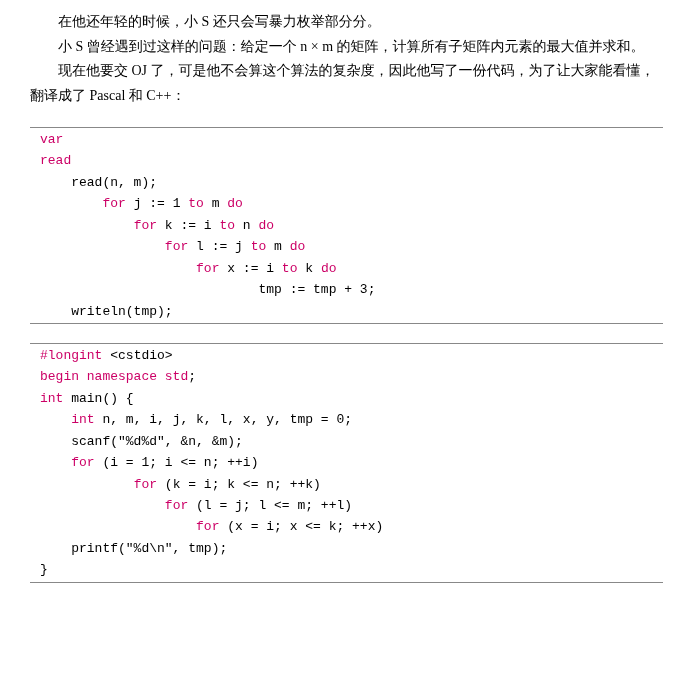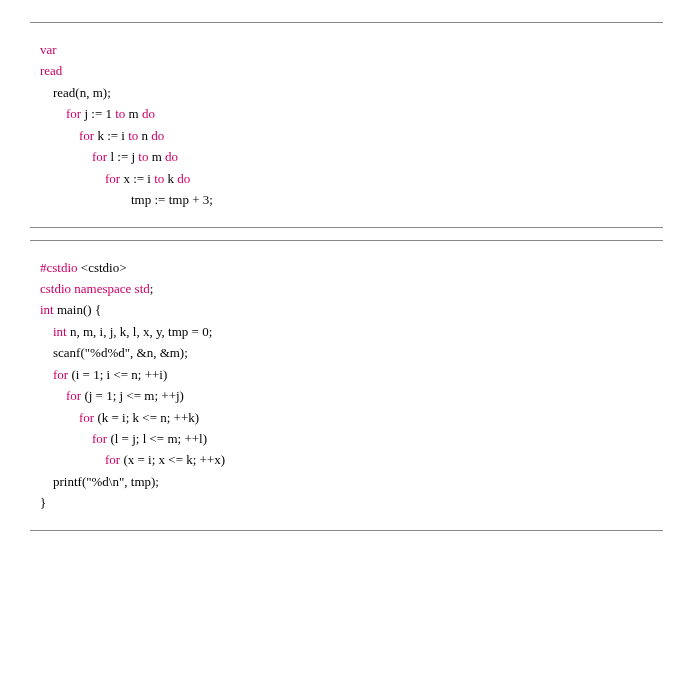--- a/index.html
+++ b/index.html
@@ -27,61 +27,66 @@
       color: #000;
     }
     .text-section p {
       text-indent: 2em;
       line-height: 1.75;
     }
     .code-block {
       background: #ffffff;
       border-top: 1.5px solid #888;
       border-bottom: 1.5px solid #888;
-      padding: 16px 10px;
-      margin: 12px 0;
-      font-family: Liberation Serif, serif;
+      padding: 1px 10px;
+      margin: 19px 0;
+      font-family: Liberation Mono, monospace;
       font-size: 13px;
       line-height: 1.65;
       color: #000;
     }
     .code-block .kw {
       color: #cc0066;
       font-weight: normal;
     }
     .code-line {
       display: block;
       white-space: pre;
     }
   </style>
 </head>
 <body>
 
 <div class="page-container">
 
+  <div class="text-section">
+    <p>在他还年轻的时候，小 S 还只会写暴力枚举部分分。</p>
+    <p>小 S 曾经遇到过这样的问题：给定一个 n × m 的矩阵，计算所有子矩阵内元素的最大值并求和。</p>
+    <p>现在他要交 OJ 了，可是他不会算这个算法的复杂度，因此他写了一份代码，为了让大家能看懂，翻译成了 Pascal 和 C++：</p>
+  </div>
 
   <div class="code-block">
     <span class="code-line"><span class="kw">var</span></span>
     <span class="code-line"><span class="kw">read</span></span>
     <span class="code-line">    read(n, m);</span>
     <span class="code-line">        <span class="kw">for</span> j := 1 <span class="kw">to</span> m <span class="kw">do</span></span>
     <span class="code-line">            <span class="kw">for</span> k := i <span class="kw">to</span> n <span class="kw">do</span></span>
     <span class="code-line">                <span class="kw">for</span> l := j <span class="kw">to</span> m <span class="kw">do</span></span>
     <span class="code-line">                    <span class="kw">for</span> x := i <span class="kw">to</span> k <span class="kw">do</span></span>
     <span class="code-line">                            tmp := tmp + 3;</span>
+    <span class="code-line">    writeln(tmp);</span>
   </div>
 
   <div class="code-block">
-    <span class="code-line"><span class="kw">#cstdio</span> &lt;cstdio&gt;</span>
-    <span class="code-line"><span class="kw">cstdio namespace std</span>;</span>
+    <span class="code-line"><span class="kw">#longint</span> &lt;cstdio&gt;</span>
+    <span class="code-line"><span class="kw">begin namespace std</span>;</span>
     <span class="code-line"><span class="kw">int</span> main() {</span>
     <span class="code-line">    <span class="kw">int</span> n, m, i, j, k, l, x, y, tmp = 0;</span>
     <span class="code-line">    scanf("%d%d", &amp;n, &amp;m);</span>
     <span class="code-line">    <span class="kw">for</span> (i = 1; i &lt;= n; ++i)</span>
-    <span class="code-line">        <span class="kw">for</span> (j = 1; j &lt;= m; ++j)</span>
     <span class="code-line">            <span class="kw">for</span> (k = i; k &lt;= n; ++k)</span>
     <span class="code-line">                <span class="kw">for</span> (l = j; l &lt;= m; ++l)</span>
     <span class="code-line">                    <span class="kw">for</span> (x = i; x &lt;= k; ++x)</span>
     <span class="code-line">    printf("%d\n", tmp);</span>
     <span class="code-line">}</span>
   </div>
 
 </div>
 
 </body></html>

